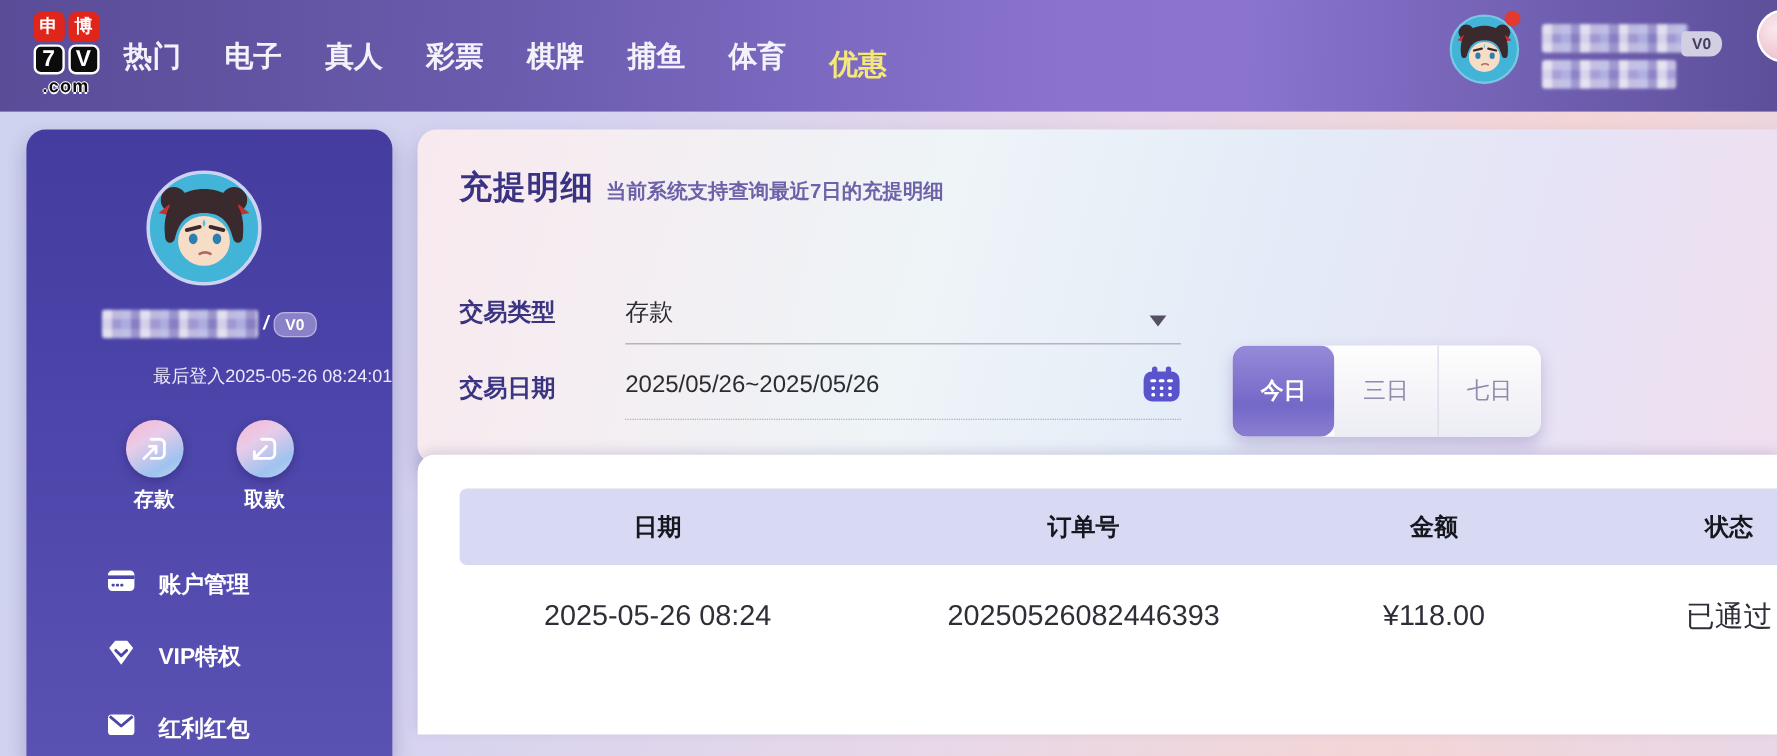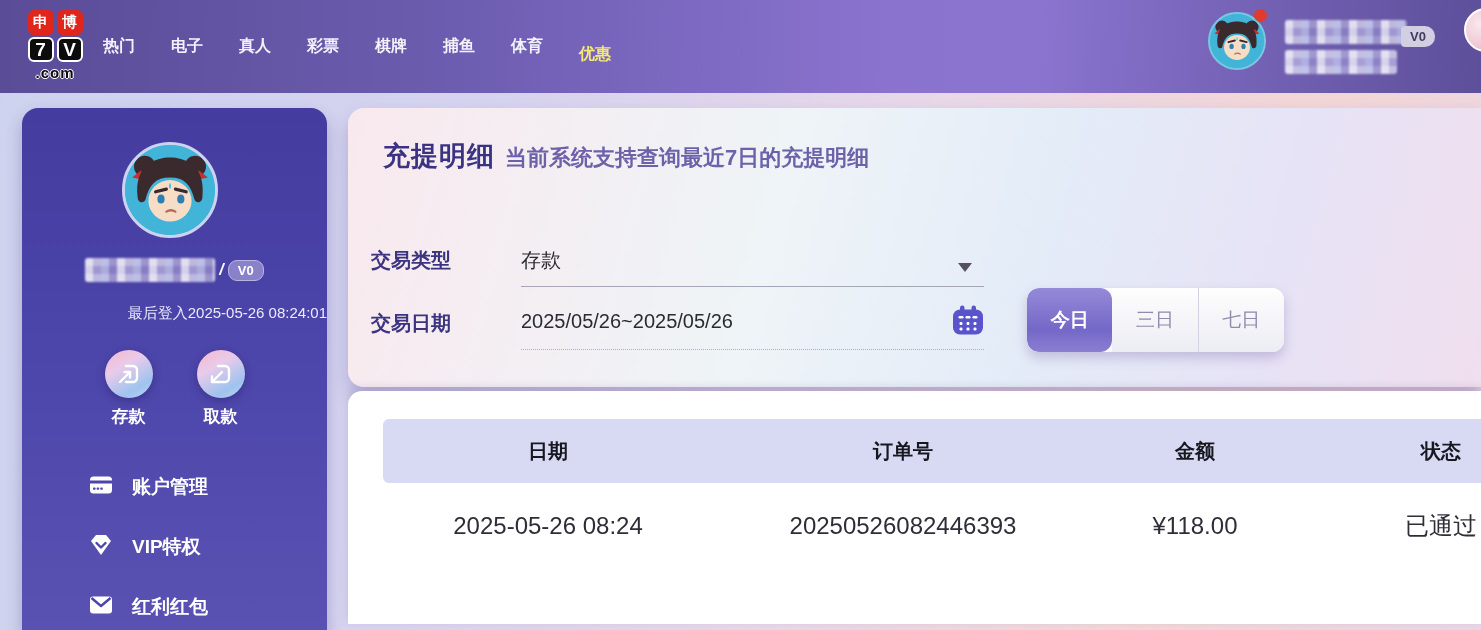--- a/index.html
+++ b/index.html
@@ -15,21 +15,21 @@
     background:linear-gradient(92deg,#5a4c97 0%,#6a5bad 28%,#8a73cf 60%,#8a74cf 70%,#5d4f9a 100%);}
   .logo{position:absolute;left:25px;top:10px;width:60px;cursor:pointer;}
   .logo-row{display:flex;gap:3px;justify-content:center;margin-bottom:2px;}
   .lg-sq{width:26px;height:25px;border-radius:6px;display:flex;align-items:center;justify-content:center;
     color:#fff;font-weight:700;}
   .lg-red{background:#e0251b;font-size:15px;}
   .lg-blk{background:#0c0c0c;border:2px solid #fff;font-size:19px;font-weight:800;}
   .lg-com{text-align:center;font-size:15px;font-weight:800;color:#0c0c0c;letter-spacing:1px;
     text-shadow:-1px 0 #fff,1px 0 #fff,0 -1px #fff,0 1px #fff;}
   .nav-menu{position:absolute;left:103px;top:0;height:93px;display:flex;align-items:center;gap:36px;list-style:none;}
-  .nav-item{color:#f3f1fa;font-size:16px;font-weight:700;cursor:pointer;white-space:nowrap;}
+  .nav-item{color:#f3f1fa;font-size:24px;font-weight:700;cursor:pointer;white-space:nowrap;}
   .nav-item.active{color:#f3e878;margin-top:15px;}
   .nav-user{position:absolute;left:1208px;top:12px;width:58px;height:58px;cursor:pointer;}
   .avatar-ring{width:58px;height:58px;border-radius:50%;overflow:hidden;border:2px solid #79c6e2;background:#41b4d8;}
   .notif-dot{position:absolute;right:-1px;top:-3px;width:13px;height:13px;border-radius:50%;background:#e23a2c;}
   .nav-user-info{position:absolute;left:1285px;top:20px;}
   .mosaic{background-color:#8d84c6;border-radius:3px;filter:blur(1.3px);
     background-image:
       repeating-linear-gradient(90deg,rgba(255,255,255,.6) 0 8px,rgba(255,255,255,.12) 8px 16px,rgba(198,205,242,.5) 16px 24px,rgba(118,108,182,.4) 24px 32px),
       repeating-linear-gradient(0deg,rgba(255,255,255,.35) 0 8px,rgba(158,148,212,.35) 8px 16px);}
   .m-line1{width:122px;height:24px;}
@@ -60,40 +60,40 @@
   .side-menu{position:absolute;left:0;top:349px;width:100%;}
   .menu-item{display:flex;align-items:center;gap:18px;height:60px;padding-left:66px;cursor:pointer;
     color:#fff;font-size:19px;font-weight:700;}
 
   
   .filter-panel{position:absolute;left:348px;top:108px;width:1133px;height:279px;border-radius:16px 0 0 16px;
     background:linear-gradient(105deg,#f9e9ee 0%,#eef4f7 38%,#e4ecf8 60%,#e6e3f6 80%,#f0dfee 100%);
     box-shadow:0 10px 18px rgba(90,70,140,.28);}
   .panel-head{position:absolute;left:35px;top:30px;display:flex;align-items:baseline;gap:10px;}
   .panel-title{font-size:27px;font-weight:800;color:#3a3282;letter-spacing:1px;}
-  .panel-subtitle{font-size:22px;font-weight:600;color:#6d62aa;}
-  .f-label{position:absolute;left:23px;font-size:20px;font-weight:600;color:#3b3480;}
+  .panel-subtitle{font-size:17px;font-weight:600;color:#6d62aa;}
+  .f-label{position:absolute;left:35px;font-size:20px;font-weight:600;color:#3b3480;}
   .f-label.type{top:139px;} .f-label.date{top:202px;}
   .f-field{position:absolute;left:173px;width:463px;height:46px;cursor:pointer;}
   .f-field.type{top:133px;border-bottom:1px solid #a8a6b6;}
   .f-field.date{top:196px;border-bottom:1px dotted #aeacbe;}
   .f-value{display:block;padding-top:6px;font-size:20px;color:#2b2b33;}
   .chevron-down{position:absolute;right:12px;top:22px;width:0;height:0;
     border-left:7px solid transparent;border-right:7px solid transparent;border-top:9px solid #565064;}
   .cal-icon{position:absolute;right:0;top:1px;}
-  .range-group{position:absolute;left:679px;top:180px;width:257px;height:64px;display:flex;
+  .range-group{position:absolute;left:679px;top:180px;width:257px;height:76px;display:flex;
     background:#fbfafd;border-radius:12px;box-shadow:0 6px 12px rgba(100,80,150,.28);overflow:hidden;}
   .range-btn{flex:1;border:none;background:linear-gradient(180deg,#fefefe,#ececf4);color:#8f8bad;
     font-size:19px;font-family:inherit;cursor:pointer;border-right:1px solid #d4d1e2;}
   .range-btn:last-child{border-right:none;}
   .range-btn.active{background:linear-gradient(180deg,#958ad8 0%,#7468c8 65%,#8a7ed2 100%);
     color:#fff;font-weight:600;border-radius:12px;border-right:none;}
 
   
-  .table-panel{position:absolute;left:348px;top:391px;width:1133px;height:233px;border-radius:14px 0 0 0;
+  .table-panel{position:absolute;left:348px;top:379px;width:1133px;height:233px;border-radius:14px 0 0 0;
     background:#fff;box-shadow:0 -3px 10px rgba(90,70,140,.18);}
   .tbl{position:absolute;left:35px;top:28px;width:1202px;}
   .tbl-head{display:flex;height:64px;align-items:center;background:#d8daf4;border-radius:6px;}
   .th{font-size:20px;font-weight:700;color:#17171f;text-align:center;}
   .tbl-row{display:flex;height:86px;align-items:center;background:#fff;}
   .td{font-size:24px;color:#2e2e38;text-align:center;}
   .c0{width:330px;} .c1{width:380px;} .c2{width:204px;} .c3{width:288px;}
 </style>
 </head>
 <body>

